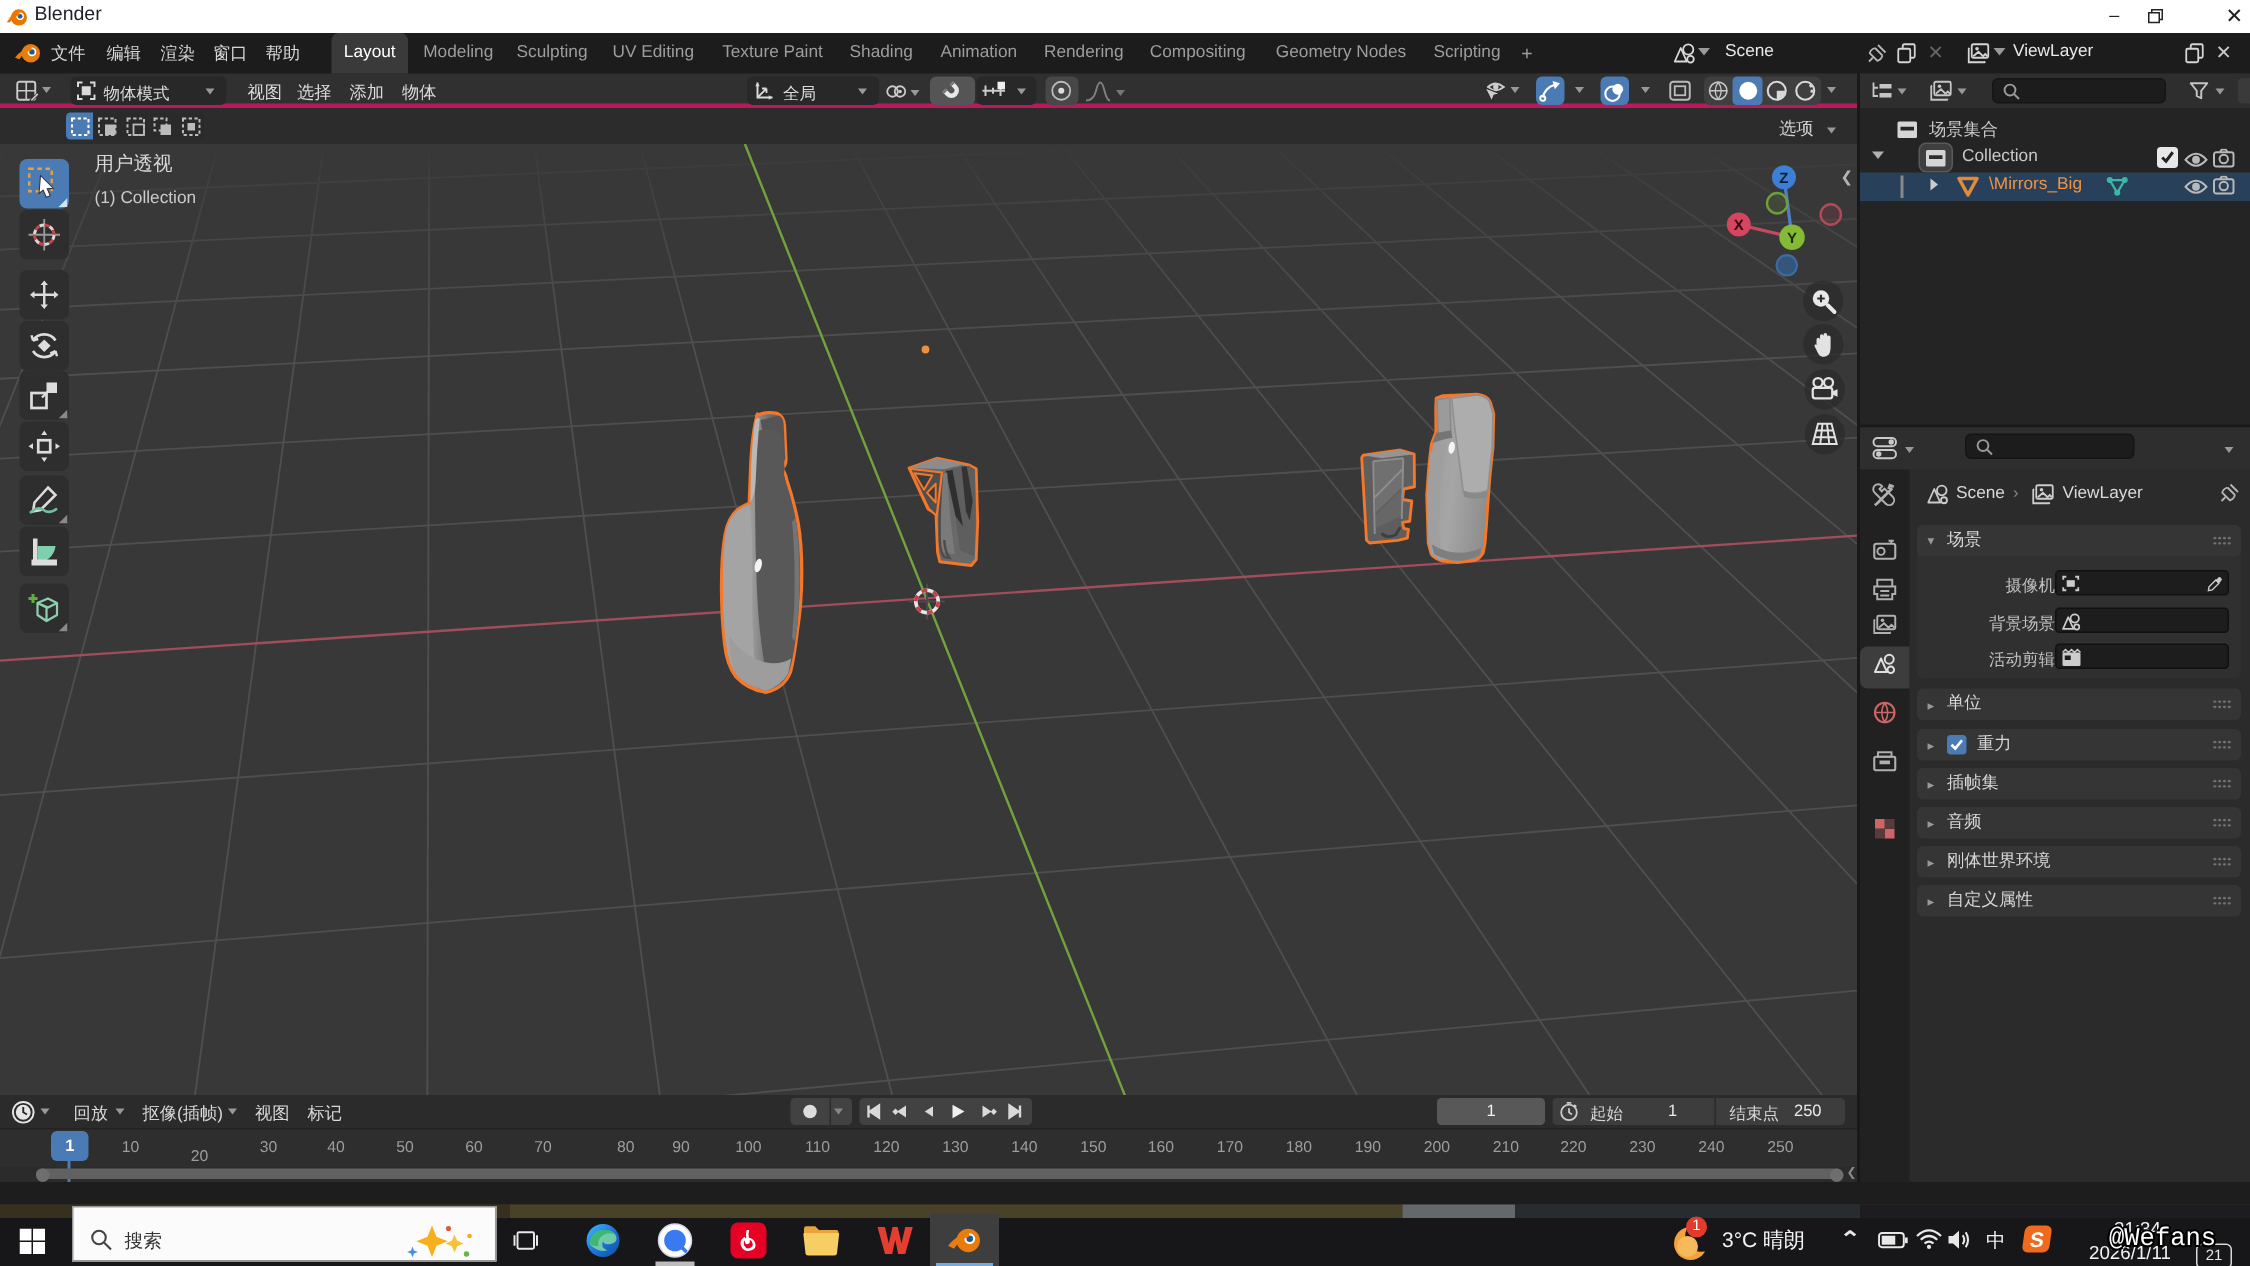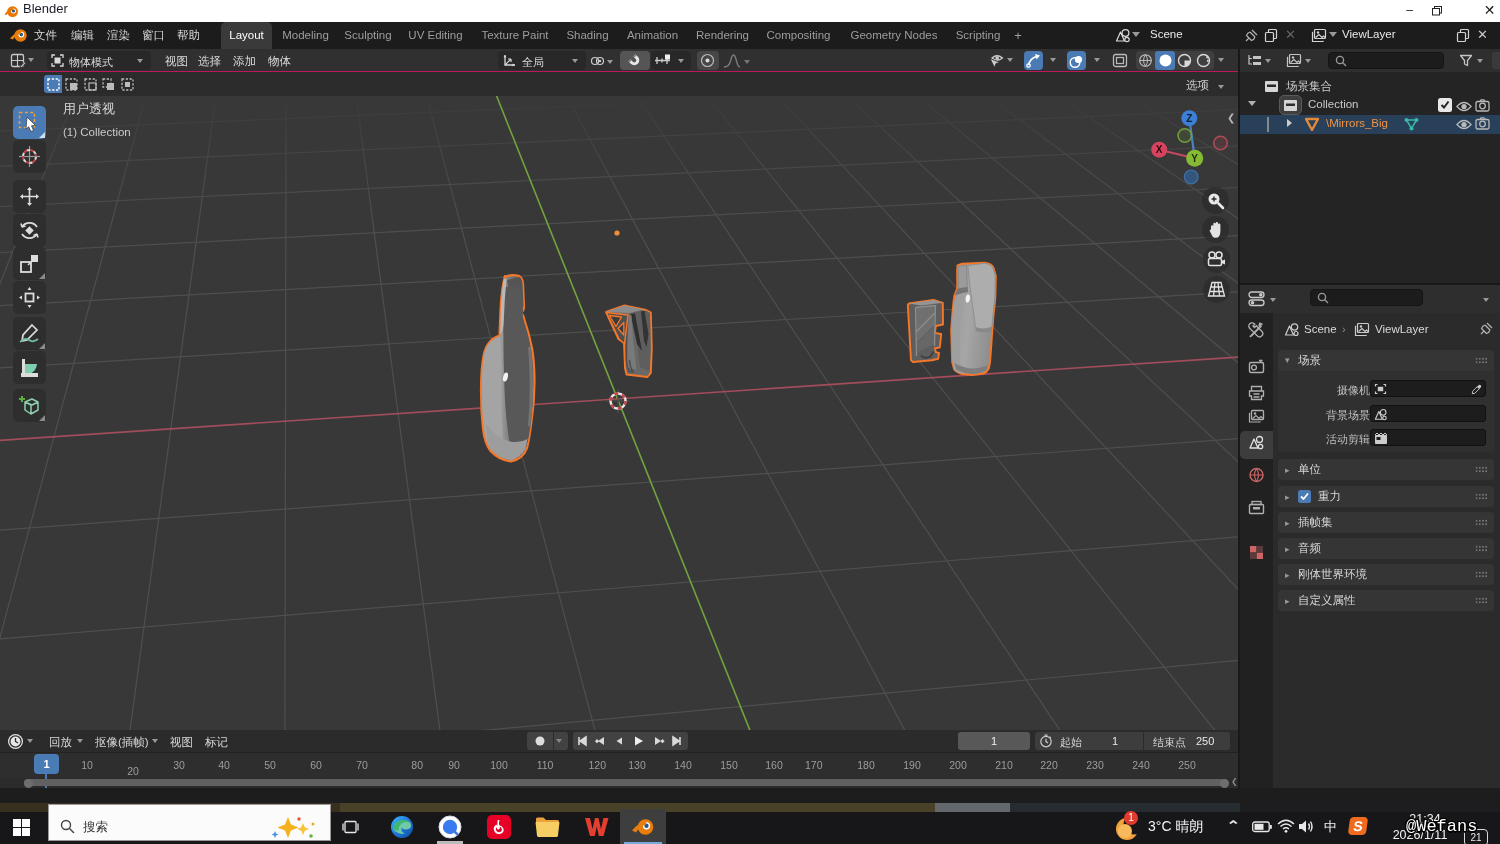--- a/index.html
+++ b/index.html
@@ -5,21 +5,21 @@
 html,body{width:1500px;height:844px;overflow:hidden;background:#1d1d1d;font-family:"Liberation Sans",sans-serif;-webkit-font-smoothing:antialiased}
 .abs{position:absolute}
 #stage{position:relative;width:1500px;height:844px}
 .titlebar{left:0;top:0;width:1500px;height:22px;background:#fff;color:#11131c}
 .titlebar .t{position:absolute;left:23px;top:1px;font-size:13px;color:#1c1e28}
 .winbtn{position:absolute;top:0;width:45px;height:22px;color:#222;text-align:center;font-size:12px;line-height:20px}
 .topbar{left:0;top:22px;width:1500px;height:27px;background:#1c1c1c}
 .menu{position:absolute;top:6px;font-size:11.5px;color:#d7d7d7}
 .tab{position:absolute;top:0;height:27px;line-height:27px;font-size:11.5px;color:#9d9d9d;text-align:center}
 .tab.on{background:#3a3a3a;color:#fff;border-radius:5px 5px 0 0}
-.vheader{left:0;top:49px;width:1238px;height:23px;background:#303030;border-bottom:1px solid #be185d}
+.vheader{left:0;top:49px;width:1238px;height:23px;background:#303030;border-bottom:3px solid #be185d}
 .tsettings{left:0;top:72px;width:1238px;height:24px;background:#2c2c2c}
 .hmenu{position:absolute;top:5px;font-size:11.5px;color:#dadada}
 .wgt{position:absolute;background:#282828;border-radius:4px;color:#dcdcdc;font-size:11px}
 .viewport{left:0;top:96px;width:1238px;height:634px;background:#383838;overflow:hidden}
 .timeline{left:0;top:730px;width:1238px;height:58px;background:#2b2b2b}
 .rightcol{left:1238px;top:49px;width:262px;height:739px;background:#242424;border-left:2px solid #191919}
 .statusbar{left:0;top:786px;width:1500px;height:17px;background:#1e1e1e}
 .sliver{left:0;top:803px;width:1500px;height:9px;background:#3c3325}
 .taskbar{left:0;top:812px;width:1500px;height:32px;background:#17171a}
 .ol-row{position:absolute;left:0;width:262px;height:19px;font-size:11.5px;color:#c9c9c9}
@@ -511,26 +511,26 @@
       <div class="abs" style="left:133px;top:35px;width:30px;margin-left:-15px;text-align:center;font-size:10.5px;color:#9d9d9d">20</div>
       <div class="abs" style="left:179px;top:29px;width:30px;margin-left:-15px;text-align:center;font-size:10.5px;color:#9d9d9d">30</div>
       <div class="abs" style="left:224px;top:29px;width:30px;margin-left:-15px;text-align:center;font-size:10.5px;color:#9d9d9d">40</div>
       <div class="abs" style="left:270px;top:29px;width:30px;margin-left:-15px;text-align:center;font-size:10.5px;color:#9d9d9d">50</div>
       <div class="abs" style="left:316px;top:29px;width:30px;margin-left:-15px;text-align:center;font-size:10.5px;color:#9d9d9d">60</div>
       <div class="abs" style="left:362px;top:29px;width:30px;margin-left:-15px;text-align:center;font-size:10.5px;color:#9d9d9d">70</div>
       <div class="abs" style="left:408px;top:29px;width:30px;margin-left:-15px;text-align:right;font-size:10.5px;color:#9d9d9d">80</div>
       <div class="abs" style="left:454px;top:29px;width:30px;margin-left:-15px;text-align:center;font-size:10.5px;color:#9d9d9d">90</div>
       <div class="abs" style="left:499px;top:29px;width:30px;margin-left:-15px;text-align:center;font-size:10.5px;color:#9d9d9d">100</div>
       <div class="abs" style="left:545px;top:29px;width:30px;margin-left:-15px;text-align:center;font-size:10.5px;color:#9d9d9d">110</div>
-      <div class="abs" style="left:591px;top:29px;width:30px;margin-left:-15px;text-align:right;font-size:10.5px;color:#9d9d9d">120</div>
+      <div class="abs" style="left:591px;top:29px;width:30px;margin-left:-15px;text-align:center;font-size:10.5px;color:#9d9d9d">120</div>
       <div class="abs" style="left:637px;top:29px;width:30px;margin-left:-15px;text-align:center;font-size:10.5px;color:#9d9d9d">130</div>
       <div class="abs" style="left:683px;top:29px;width:30px;margin-left:-15px;text-align:center;font-size:10.5px;color:#9d9d9d">140</div>
       <div class="abs" style="left:729px;top:29px;width:30px;margin-left:-15px;text-align:center;font-size:10.5px;color:#9d9d9d">150</div>
       <div class="abs" style="left:774px;top:29px;width:30px;margin-left:-15px;text-align:center;font-size:10.5px;color:#9d9d9d">160</div>
-      <div class="abs" style="left:820px;top:29px;width:30px;margin-left:-15px;font-size:10.5px;color:#9d9d9d">170</div>
+      <div class="abs" style="left:820px;top:29px;width:30px;margin-left:-15px;text-align:center;font-size:10.5px;color:#9d9d9d">170</div>
       <div class="abs" style="left:866px;top:29px;width:30px;margin-left:-15px;text-align:center;font-size:10.5px;color:#9d9d9d">180</div>
       <div class="abs" style="left:912px;top:29px;width:30px;margin-left:-15px;text-align:center;font-size:10.5px;color:#9d9d9d">190</div>
       <div class="abs" style="left:958px;top:29px;width:30px;margin-left:-15px;text-align:center;font-size:10.5px;color:#9d9d9d">200</div>
       <div class="abs" style="left:1004px;top:29px;width:30px;margin-left:-15px;text-align:center;font-size:10.5px;color:#9d9d9d">210</div>
       <div class="abs" style="left:1049px;top:29px;width:30px;margin-left:-15px;text-align:center;font-size:10.5px;color:#9d9d9d">220</div>
       <div class="abs" style="left:1095px;top:29px;width:30px;margin-left:-15px;text-align:center;font-size:10.5px;color:#9d9d9d">230</div>
       <div class="abs" style="left:1141px;top:29px;width:30px;margin-left:-15px;text-align:center;font-size:10.5px;color:#9d9d9d">240</div>
       <div class="abs" style="left:1187px;top:29px;width:30px;margin-left:-15px;text-align:center;font-size:10.5px;color:#9d9d9d">250</div>
 <div class="abs" style="left:34px;top:24px;width:25px;height:20px;background:#4a7bb5;border-radius:4px;text-align:center;font-size:11px;font-weight:bold;color:#fff;line-height:20px">1</div>
 <div class="abs" style="left:45px;top:44px;width:2px;height:14px;background:#4a7bb5"></div>

